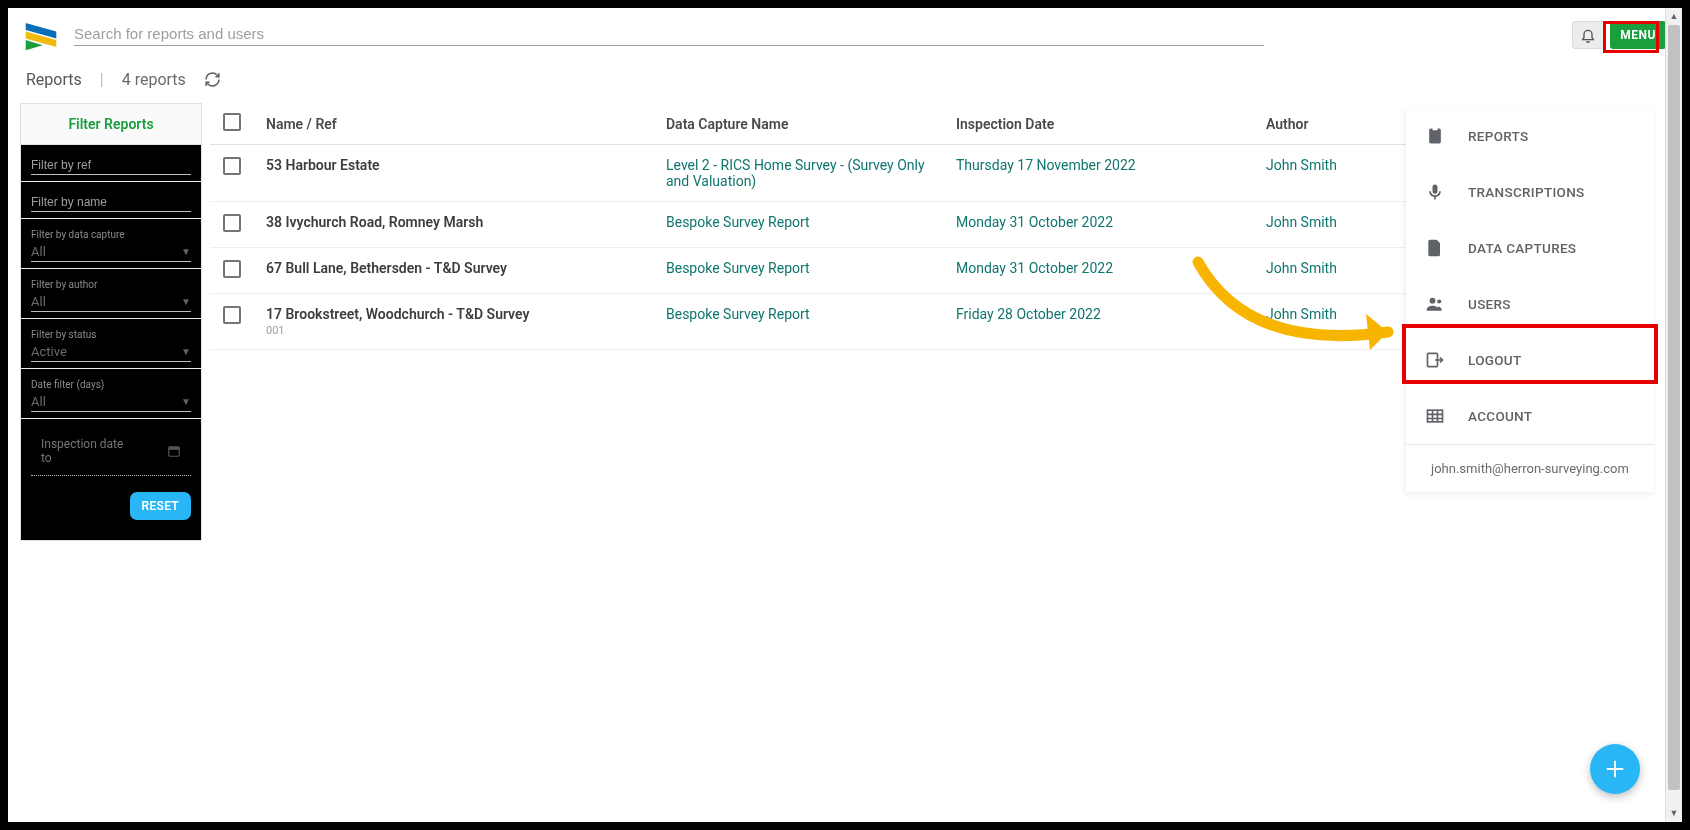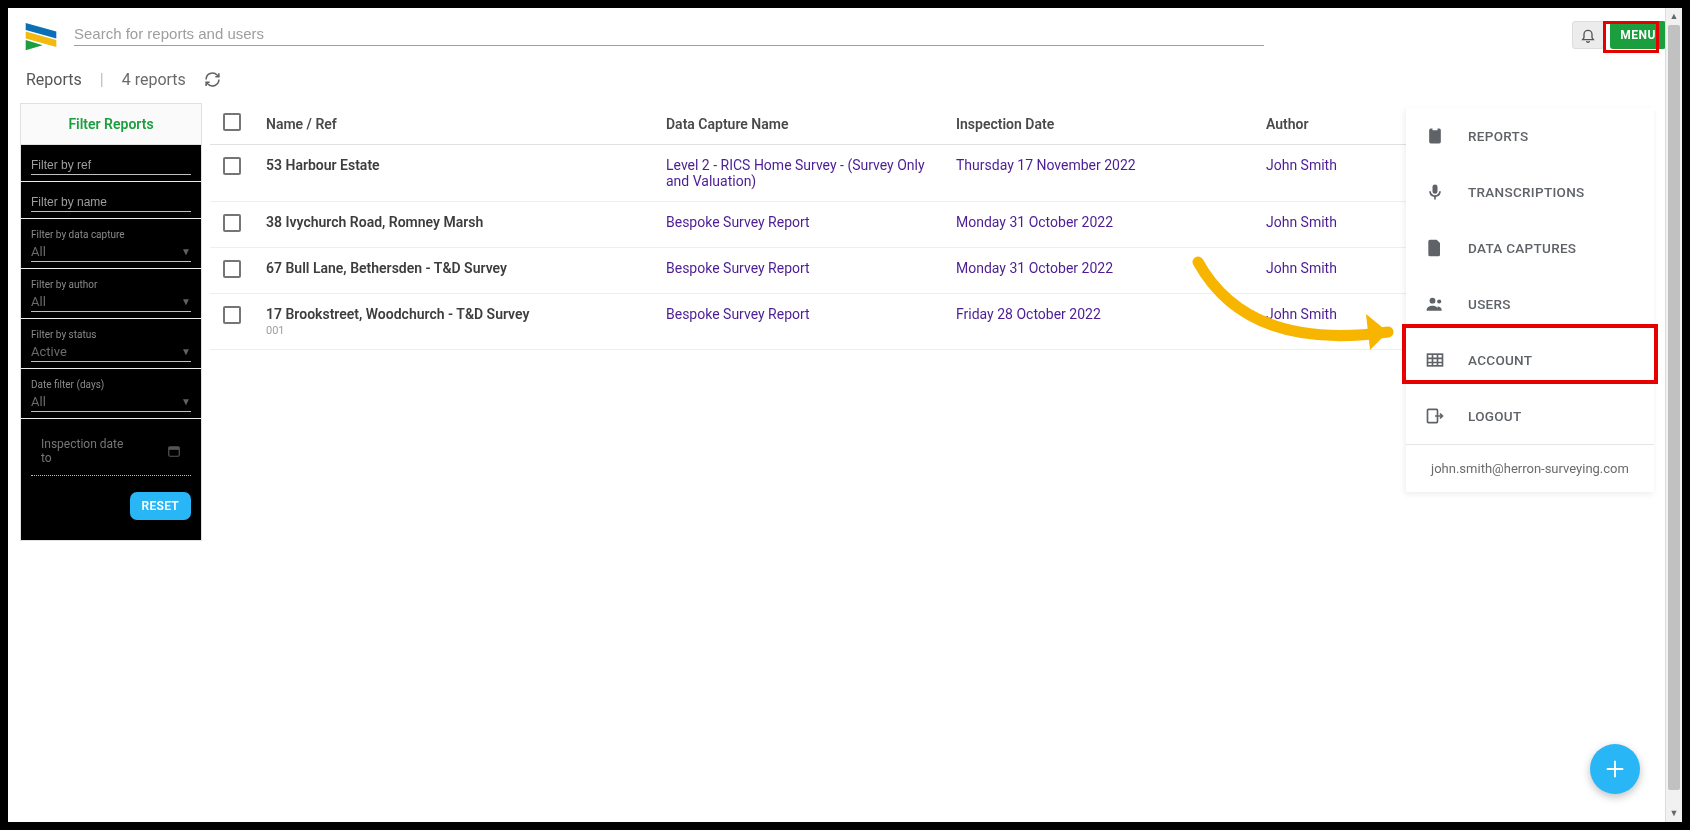--- a/index.html
+++ b/index.html
@@ -151,21 +151,21 @@
     flex:1 1 auto;
     margin-right: 260px;
   }
   table { width:100%; border-collapse:collapse; }
   th {
     text-align:left; font-size:14px; font-weight:600; color:#4a4a4a;
     padding: 10px 12px; border-bottom:1px solid #e0e0e0;
     background:#fff;
   }
   td {
-    font-size:14px; color:#4c1d95; padding:12px 12px;
+    font-size:14px; color:#0f766e; padding:12px 12px;
     border-bottom:1px solid #eee; vertical-align:top;
   }
   td.name { font-weight:600; color:#3d3d3d; }
   td .ref { display:block; font-size:11px; color:#9e9e9e; font-weight:400; margin-top:2px;}
   .chk {
     width:18px; height:18px; border:2px solid #757575; border-radius:2px;
     display:inline-block;
   }
   th.colchk, td.colchk { width:44px; text-align:center; }
   th.colname, td.colname { width:400px; }
@@ -401,34 +401,34 @@
               <circle cx="9" cy="8" r="3.5"></circle>
               <circle cx="17" cy="9" r="2.5"></circle>
               <path d="M2 19c0-2.8 3.1-5 7-5s7 2.2 7 5v1H2zM15 15c2.8 0 5 1.6 5 4v1h-4"></path>
             </svg>
           </span>
           <span>USERS</span>
         </div>
         <div class="mitem">
           <span class="micon">
             <svg width="20" height="20" viewBox="0 0 24 24" fill="none" stroke="#5f6368" stroke-width="2">
+              <rect x="3" y="4" width="12" height="16" rx="1"></rect>
+              <path d="M12 12h9M18 9l3 3-3 3"></path>
+            </svg>
+          </span>
+          <span>LOGOUT</span>
+        </div>
+        <div class="mitem">
+          <span class="micon">
+            <svg width="20" height="20" viewBox="0 0 24 24" fill="none" stroke="#5f6368" stroke-width="2">
               <rect x="3" y="5" width="18" height="14"></rect>
               <path d="M3 10h18M3 15h18M9 5v14M15 5v14"></path>
             </svg>
           </span>
           <span>ACCOUNT</span>
-        </div>
-        <div class="mitem">
-          <span class="micon">
-            <svg width="20" height="20" viewBox="0 0 24 24" fill="none" stroke="#5f6368" stroke-width="2">
-              <rect x="3" y="4" width="12" height="16" rx="1"></rect>
-              <path d="M12 12h9M18 9l3 3-3 3"></path>
-            </svg>
-          </span>
-          <span>LOGOUT</span>
         </div>
         <div class="menu-email">john.smith@herron-surveying.com</div>
       </div>
     <div class="menu-panel-highlight"></div>
 
     <div class="arrow">
       <svg viewBox="0 0 230 110">
         <path d="M10 10 Q 60 100 200 80" stroke="#f7b500" stroke-width="11" fill="none" stroke-linecap="round"></path>
         <polygon points="200,80 178,62 182,98" fill="#f7b500"></polygon>
       </svg>

